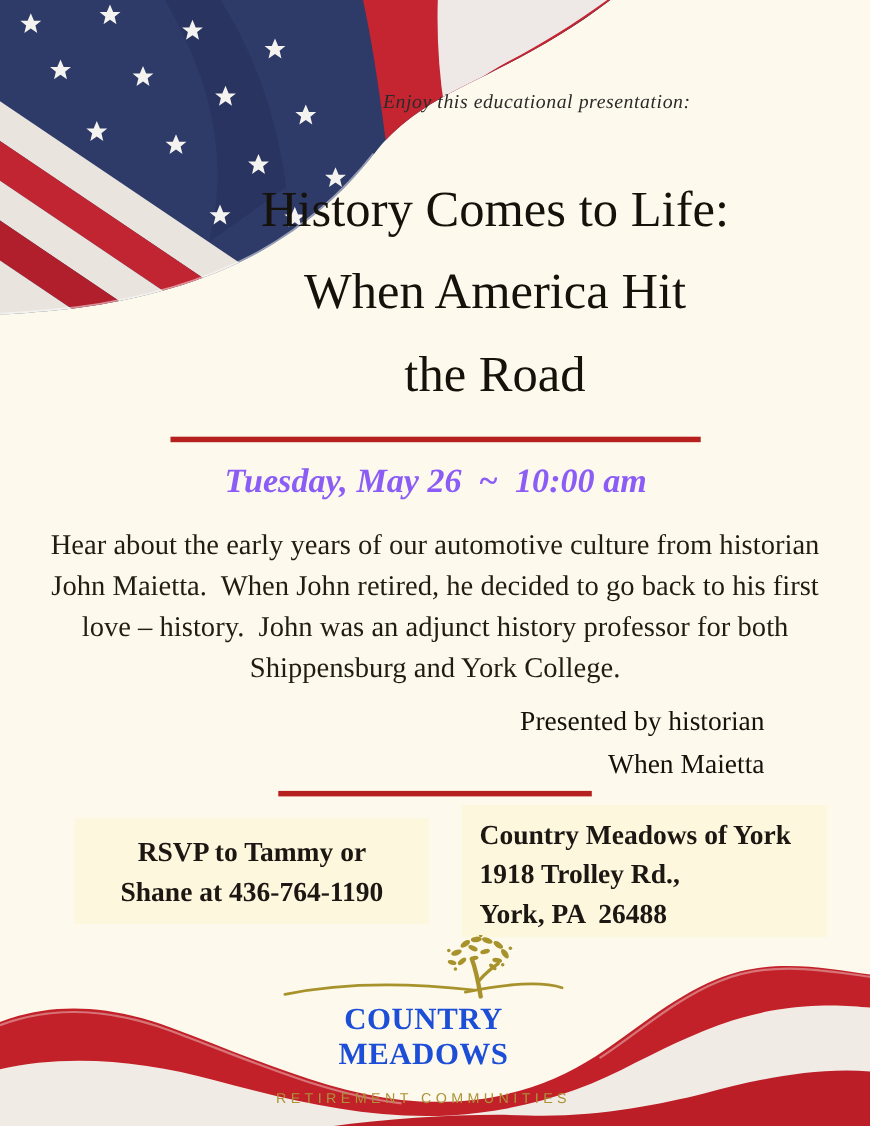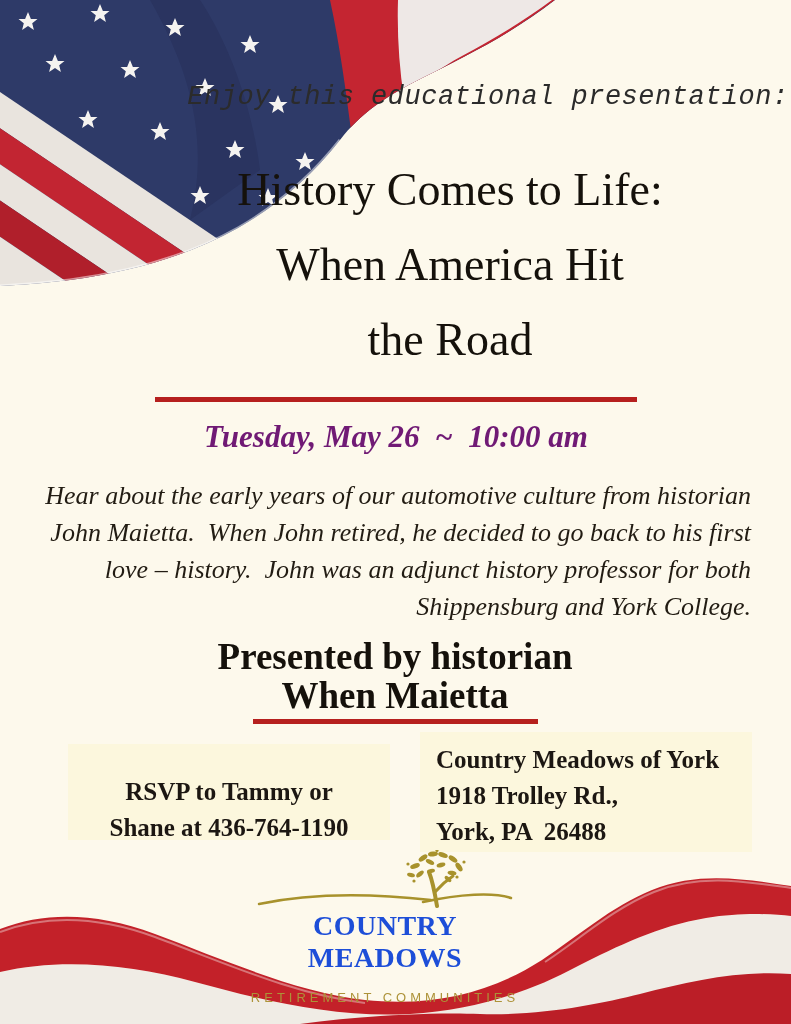--- a/index.html
+++ b/index.html
@@ -10,52 +10,52 @@
     overflow:hidden;
     font-family:"Liberation Serif","DejaVu Serif",serif;
     color:#1c1712;
   }
   .flag-top{position:absolute;top:0;left:0;pointer-events:none;}
   .flag-bottom{position:absolute;bottom:0;left:0;pointer-events:none;}
   .pre{white-space:pre-wrap;}
   .intro{
     position:absolute;top:82px;left:185px;width:606px;
     text-align:center;
-    font-family:Liberation Mono, monospace;
+    font-family:Liberation Serif, serif;
     font-style:italic;
-    font-size:27px;letter-spacing:0.5px;color:#2b2b2b;
+    font-size:18px;letter-spacing:0.5px;color:#2b2b2b;
   }
   .title{
     position:absolute;top:152px;left:100px;width:700px;
     text-align:center;
     font-size:46px;line-height:75px;font-weight:400;color:#15110b;
   }
   .rule{position:absolute;height:5px;background:#b6201e;}
   .rule1{top:397px;left:155px;width:482px;}
   .rule2{top:719px;left:253px;width:285px;}
   .date{
     position:absolute;top:419px;left:155px;width:482px;
     text-align:center;
-    font-size:31px;font-weight:700;font-style:italic;color:#701a75;
+    font-size:31px;font-weight:700;font-style:italic;color:#8b5cf6;
   }
   .desc{
     position:absolute;top:477px;left:40px;width:711px;
-    text-align:right;
-    font-size:26px;line-height:37px;color:#221c13;font-style:italic;
+    text-align:center;
+    font-size:26px;line-height:37px;color:#221c13;
   }
   .presenter{
     position:absolute;top:637px;left:95px;width:600px;
-    text-align:center;
-    font-size:37px;line-height:39px;font-weight:700;color:#15110b;
+    text-align:right;
+    font-size:25px;line-height:39px;font-weight:400;color:#15110b;
   }
   .info-box{
     position:absolute;background:#fcf7dd;
     font-size:25px;line-height:36px;font-weight:700;color:#1c1712;
   }
-  .rsvp-box{top:744px;left:68px;width:322px;height:96px;text-align:center;padding-top:30px;box-sizing:border-box;}
+  .rsvp-box{top:744px;left:68px;width:322px;height:96px;text-align:center;padding-top:14px;box-sizing:border-box;}
   .venue-box{top:732px;left:420px;width:332px;height:120px;text-align:left;padding:10px 0 0 16px;box-sizing:border-box;}
   .logo{position:absolute;top:850px;left:245px;width:280px;text-align:center;}
   .logo-name{
     font-size:28px;font-weight:700;letter-spacing:0.5px;color:#1d4ed8;margin-top:-2px;
   }
   .logo-tag{
     font-family:"Liberation Sans","DejaVu Sans",sans-serif;
     font-size:13px;letter-spacing:4px;color:#ad9238;margin-top:16px;
   }
 </style>

